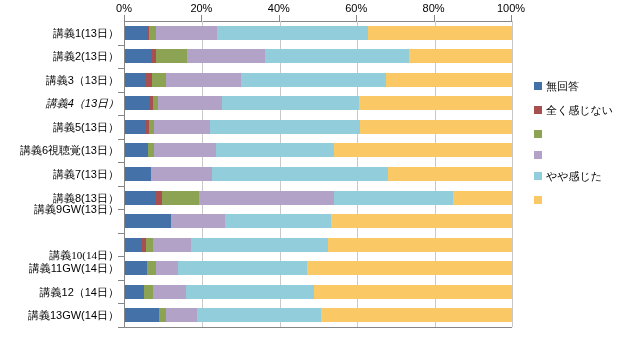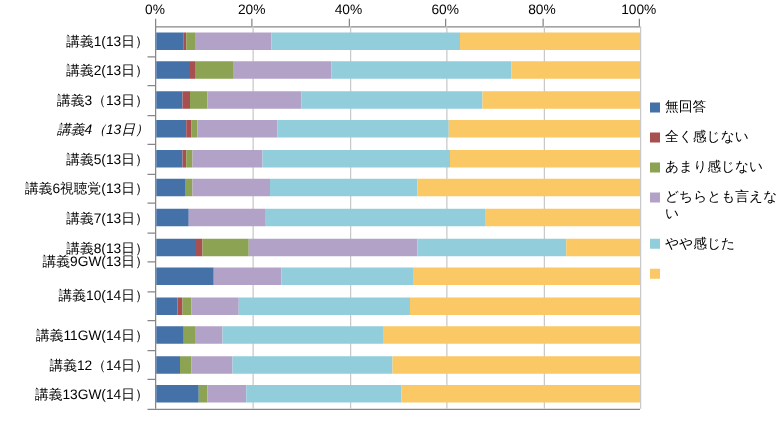--- a/index.html
+++ b/index.html
@@ -106,20 +106,21 @@
     position: absolute;
     left: 520px;
     top: 80px;
     width: 104px;
   }
   .legend-item {
     display: flex;
     align-items: flex-start;
     margin-bottom: 11px;
     line-height: 13px;
+    margin-left: 14px;
   }
   .legend-swatch {
     width: 8px;
     height: 8px;
     margin-top: 2px;
     margin-right: 4px;
     flex: 0 0 auto;
   }
   .legend-text {
     font-size: 11px;
@@ -173,21 +174,21 @@
       <div class="ylabel" style="right: 506px; top: 119.923px;">講義5(13日）</div>
       <div class="ytick" style="top: 139px;"></div>
       <div class="ylabel" style="right: 506px; top: 143.462px;">講義6視聴覚(13日）</div>
       <div class="ytick" style="top: 162px;"></div>
       <div class="ylabel" style="right: 506px; top: 167px;">講義7(13日）</div>
       <div class="ytick" style="top: 186px;"></div>
       <div class="ylabel" style="right: 506px; top: 190.538px;">講義8(13日）</div>
       <div class="ytick" style="top: 209px;"></div>
       <div class="ylabel" style="right: 506px; top: 202px; margin-left: 40px;">講義9GW(13日）</div>
       <div class="ytick" style="top: 233px;"></div>
-      <div class="ylabel" style="right: 506px; top: 229px;">講義10(14日）</div>
+      <div class="ylabel" style="right: 506px; top: 248px; font-family: Liberation Serif, serif;">講義10(14日）</div>
       <div class="ytick" style="top: 256px;"></div>
       <div class="ylabel" style="right: 506px; top: 261.154px;">講義11GW(14日）</div>
       <div class="ytick" style="top: 280px;"></div>
       <div class="ylabel" style="right: 506px; top: 284.692px;">講義12（14日）</div>
       <div class="ytick" style="top: 303px;"></div>
       <div class="ylabel" style="right: 506px; top: 308.231px;">講義13GW(14日）</div>
       <div class="ytick" style="top: 327px;"></div>
     </div>
 
   <div id="bars">
@@ -293,25 +294,23 @@
       <div class="legend-item">
         <span class="legend-swatch" style="background: rgb(68, 114, 168);"></span>
         <span class="legend-text">無回答</span>
       </div>
       <div class="legend-item">
         <span class="legend-swatch" style="background: rgb(168, 80, 80);"></span>
         <span class="legend-text">全く感じない</span>
       </div>
       <div class="legend-item">
         <span class="legend-swatch" style="background: rgb(139, 163, 82);"></span>
-        <span class="legend-text">あまり感じない</span>
       </div>
       <div class="legend-item">
         <span class="legend-swatch" style="background: rgb(179, 162, 199);"></span>
-        <span class="legend-text">どちらとも言えない</span>
       </div>
       <div class="legend-item">
         <span class="legend-swatch" style="background: rgb(146, 205, 220);"></span>
         <span class="legend-text">やや感じた</span>
       </div>
       <div class="legend-item">
         <span class="legend-swatch" style="background: rgb(250, 200, 100);"></span>
       </div>
     </div>
 

